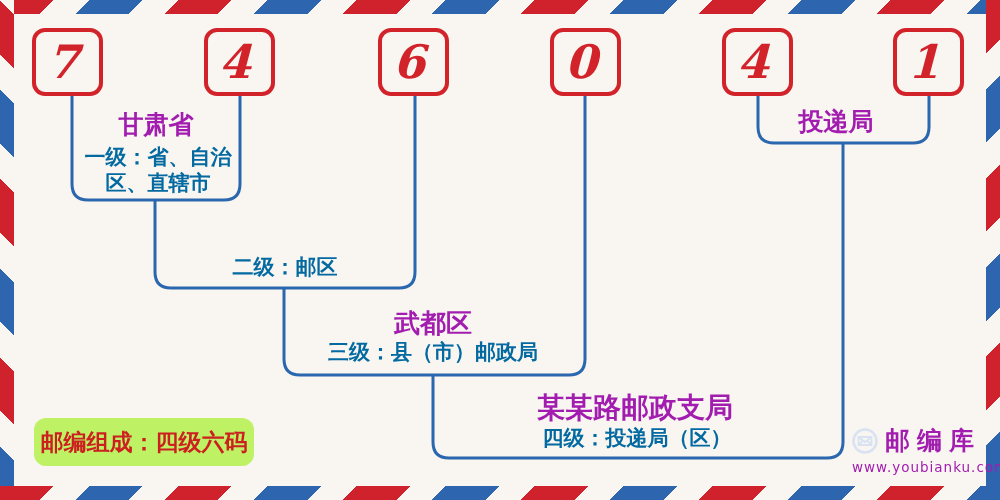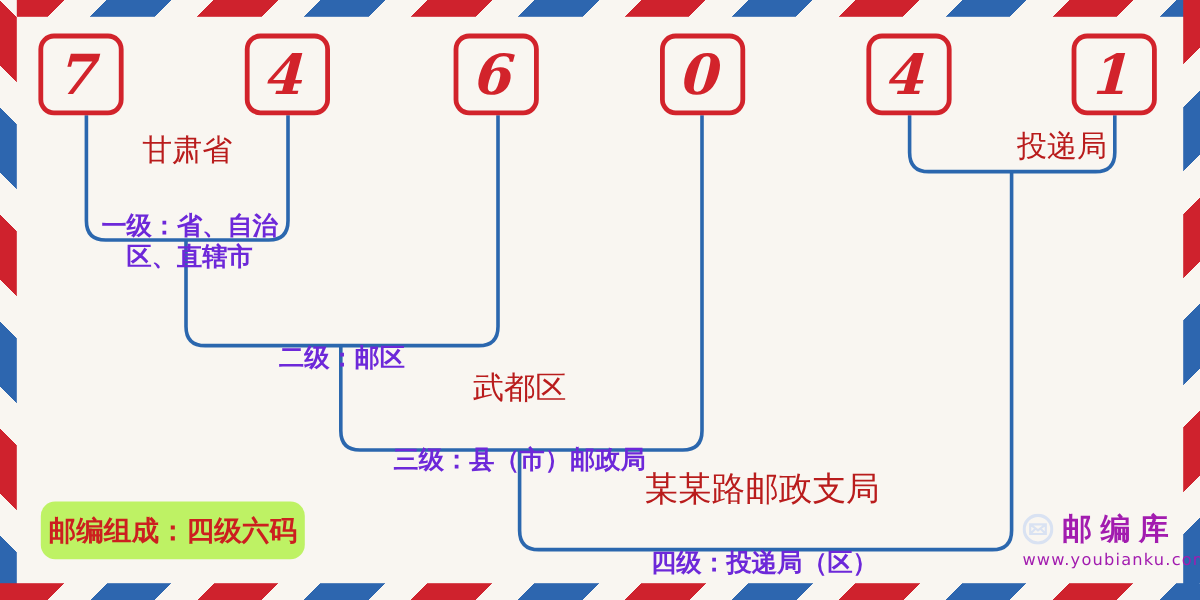--- a/index.html
+++ b/index.html
@@ -38,23 +38,23 @@
   .db4{left:550px}.db5{left:722px}.db6{left:893px}
 
   
   #connectors{position:absolute;left:0;top:0;}
   #connectors path{fill:none;stroke:#2b67ae;stroke-width:3;}
 
   
   .lbl{position:absolute;transform:translateX(-50%);text-align:center;white-space:nowrap;}
   .name-blue{
     font-family:"DejaVu Serif","Liberation Serif",serif;
-    font-weight:normal;color:#b91c1c;
+    font-weight:bold;color:#a21caf;
   }
-  .desc-red{font-weight:bold;color:#6d28d9;margin-top:31px;}
+  .desc-red{font-weight:bold;color:#0369a1;}
   .lvl1-desc{white-space:normal;width:152px;line-height:1.25;}
 
   
   .badge{
     position:absolute;left:34px;top:418px;width:220px;height:48px;
     background:#bef264;border-radius:12px;
     display:flex;align-items:center;justify-content:center;
   }
   .badge-text{
     font-family:"DejaVu Serif","Liberation Serif",serif;
@@ -111,21 +111,21 @@
   <div class="lbl desc-red lvl1-desc" style="left:158px;top:144px;font-size:21px;">一级：省、自治区、直辖市</div>
 
   <div class="lbl desc-red" style="left:285px;top:253px;font-size:21px;">二级：邮区</div>
 
   <div class="lbl name-blue" style="left:433px;top:306px;font-size:26px;">武都区</div>
   <div class="lbl desc-red" style="left:433px;top:338px;font-size:21px;">三级：县（市）邮政局</div>
 
   <div class="lbl name-blue" style="left:635px;top:389px;font-size:28px;">某某路邮政支局</div>
   <div class="lbl desc-red" style="left:637px;top:424px;font-size:21px;text-align:right;">四级：投递局（区）</div>
 
-  <div class="lbl name-blue" style="left:885px;top:105px;font-size:25px;">投递局</div>
+  <div class="lbl name-blue" style="left:836px;top:105px;font-size:25px;">投递局</div>
 
   <div class="badge">
     <span class="badge-text">邮编组成：四级六码</span>
   </div>
 
   <div class="watermark">
     <div class="wm-row">
       <svg width="26" height="26" viewBox="0 0 26 26">
         <circle cx="13" cy="13" r="11.5" fill="none" stroke="#d9e2f2" stroke-width="2.6"></circle>
         <path d="M6.5,9 H19.5 V17 H6.5 Z M6.5,9 L13,14 L19.5,9 M6.5,17 L11,12.5 M19.5,17 L15,12.5" fill="none" stroke="#d9e2f2" stroke-width="1.8"></path>

